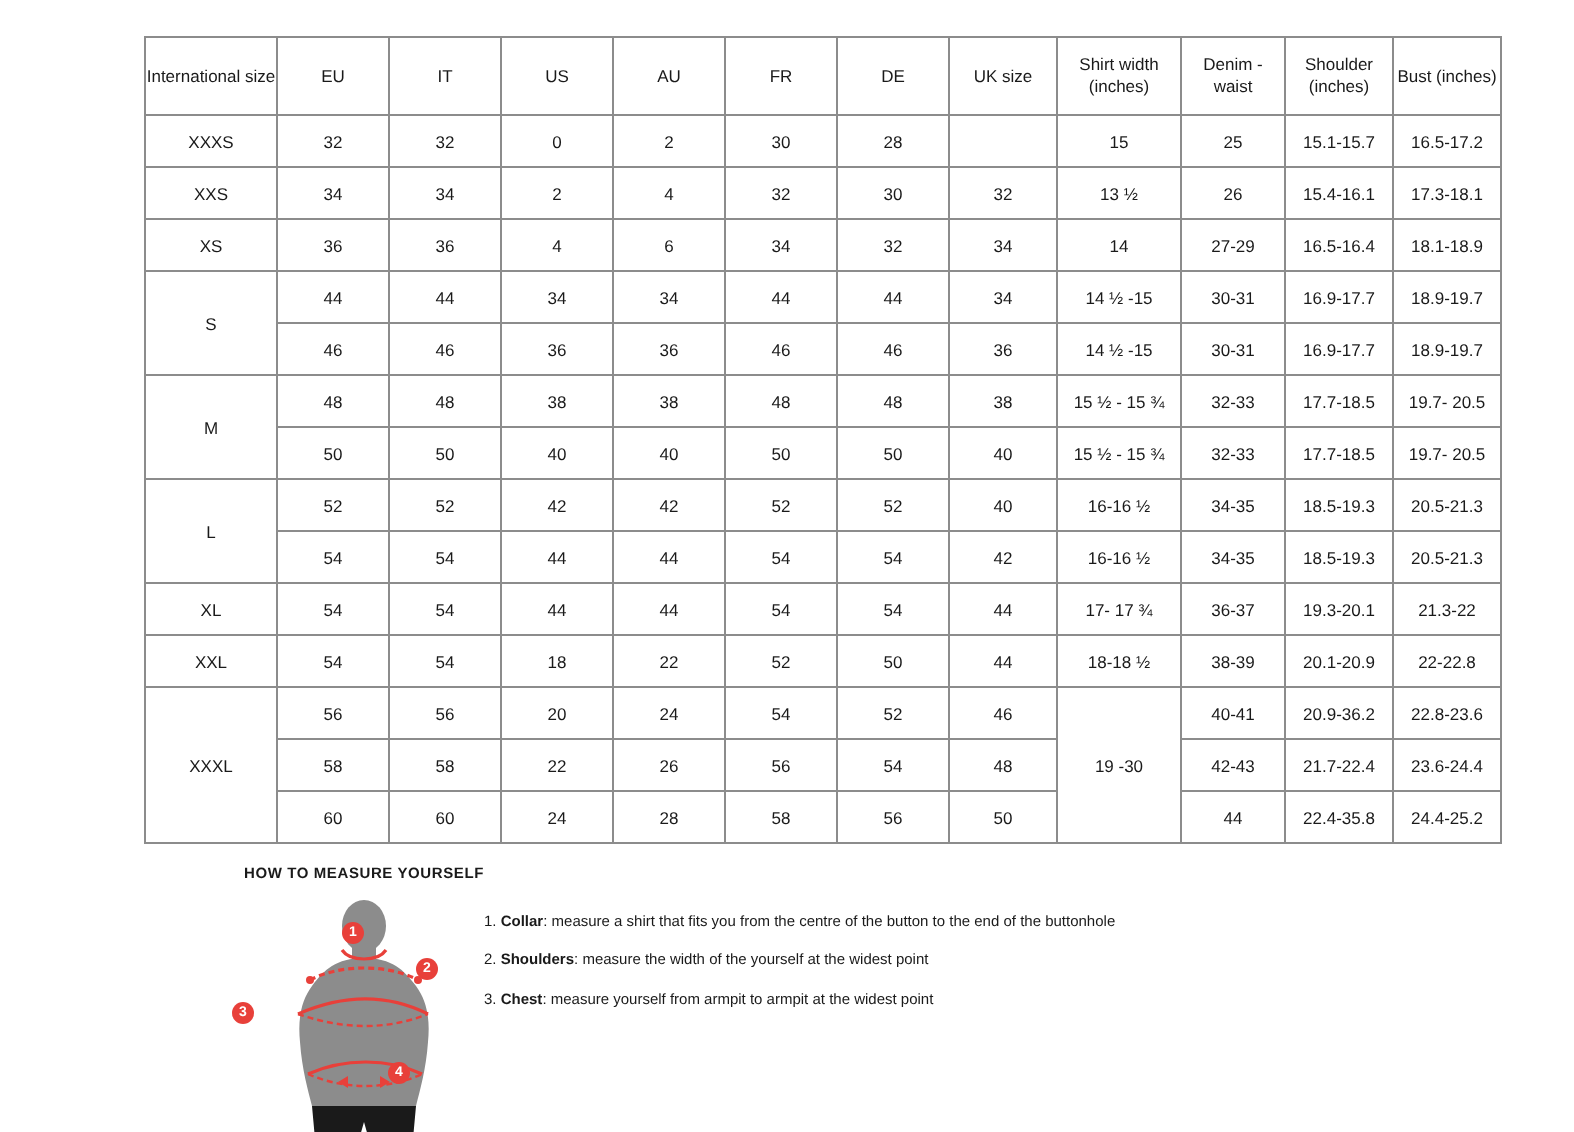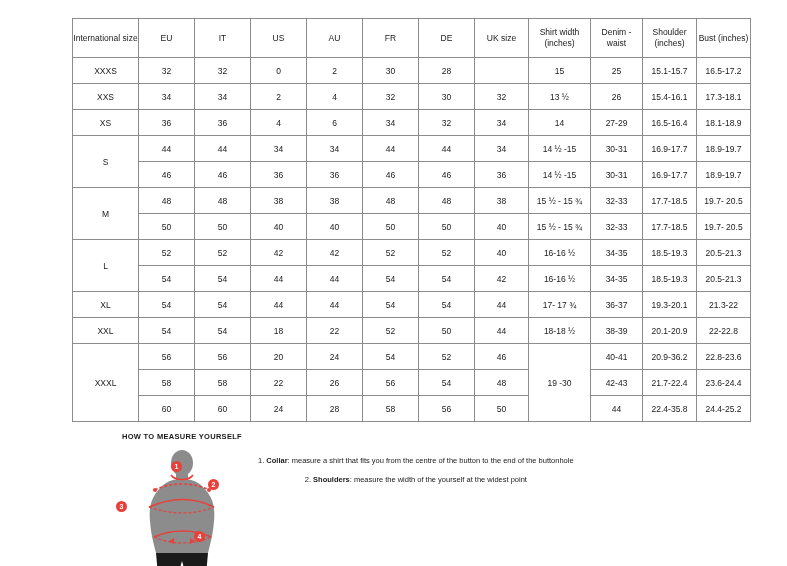--- a/index.html
+++ b/index.html
@@ -80,23 +80,21 @@
     display: flex;
     align-items: flex-start;
   }
   .figure-wrap {
     position: relative;
     width: 120px;
     height: 128px;
     flex: 0 0 120px;
   }
   .steps {
-    margin-left: 16px;
     padding-top: 8px;
-    text-align: center;
   }
   .step {
     font-size: 7.5px;
     line-height: 1.1;
     margin-bottom: 11px;
     color: #1a1a1a;
   }
   .step b {
     font-weight: bold;
   }
@@ -394,17 +392,21 @@
 
       <div class="steps">
         <div class="step">
           <span>1</span>.
           <b>Collar</b><span>: measure a shirt that fits you from the centre of the button to the end of the buttonhole</span>
         </div>
         <div class="step">
           <span>2</span>.
           <b>Shoulders</b><span>: measure the width of the yourself at the widest point</span>
         </div>
+        <div class="step">
+          <span>3</span>.
+          <b>Chest</b><span>: measure yourself from armpit to armpit at the widest point</span>
+        </div>
       </div>
     </div>
   </div>
 
 </div>
 
 </body></html>

